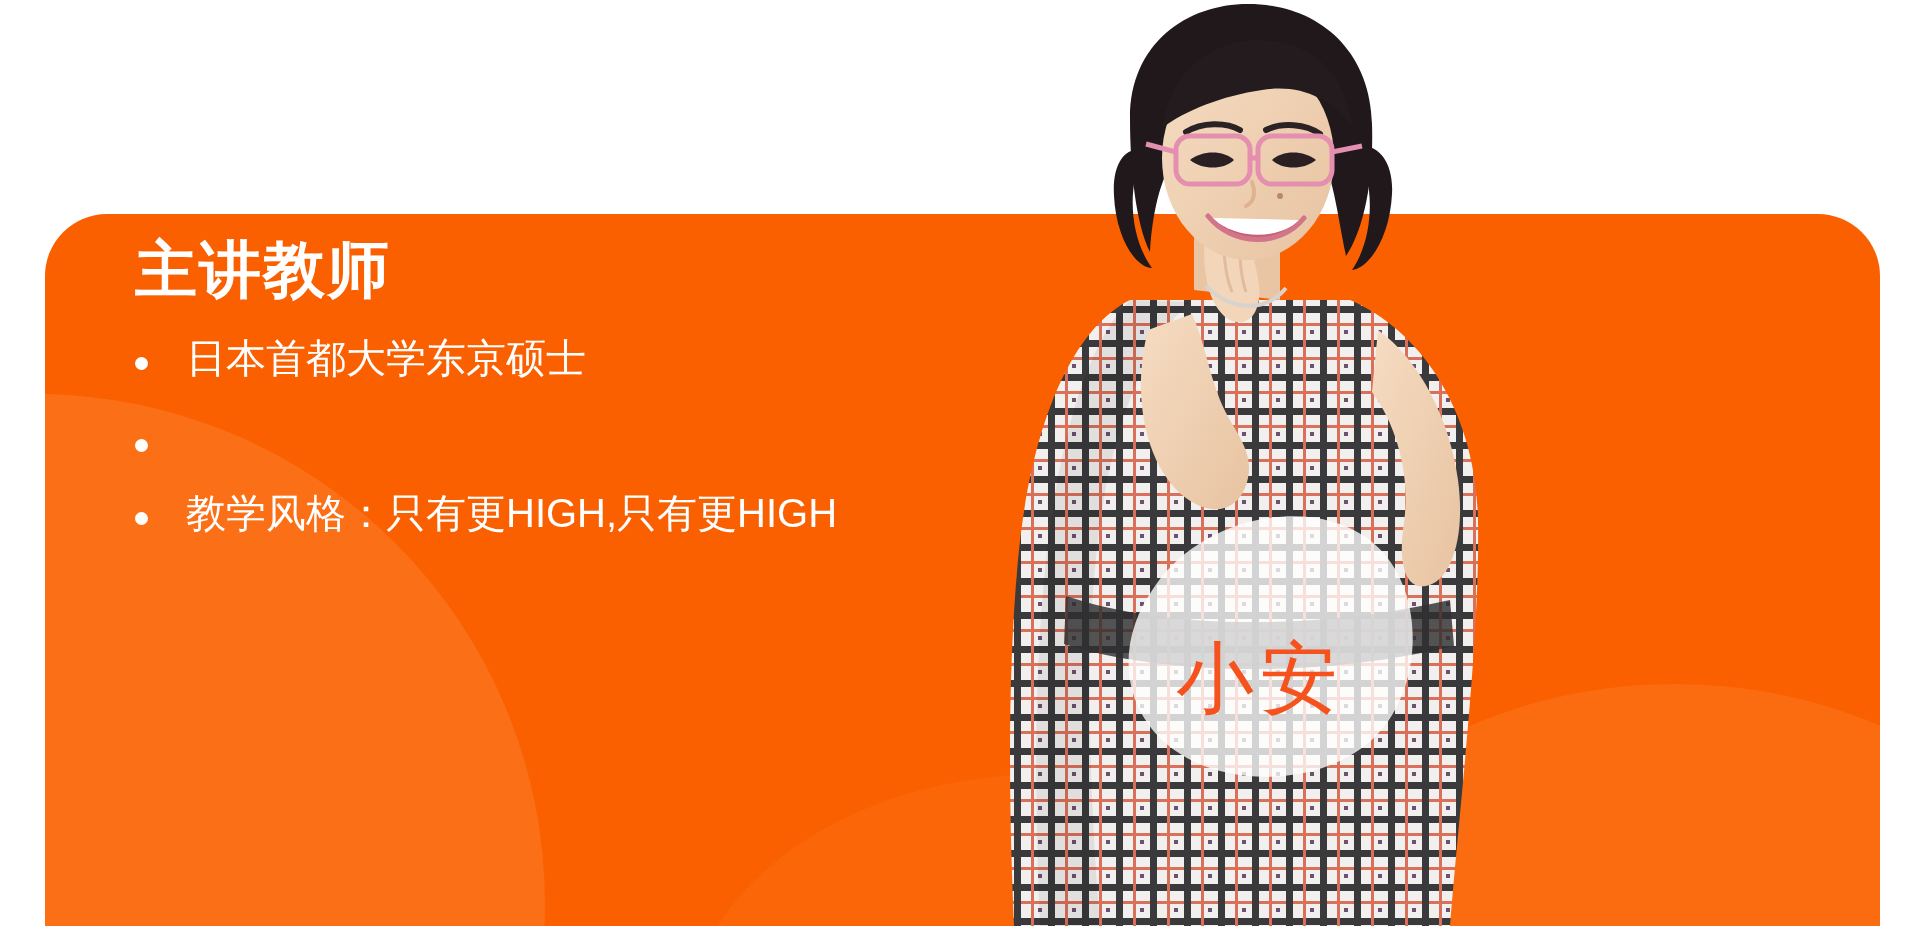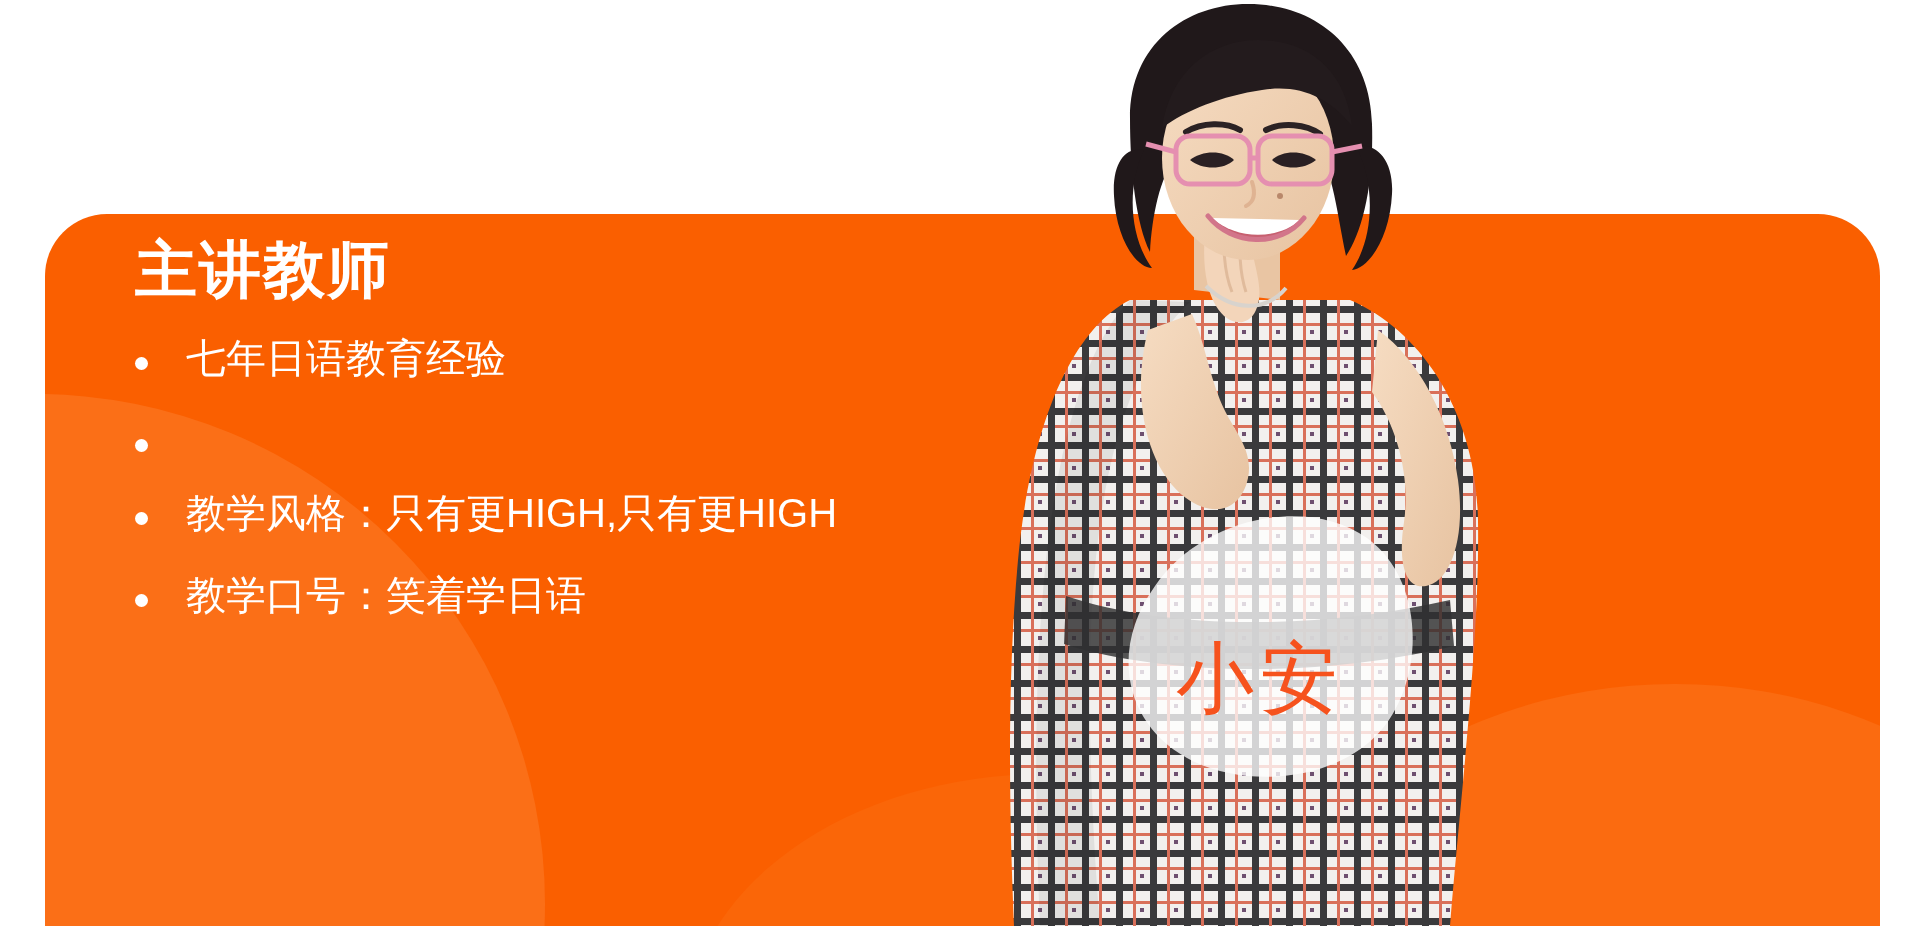--- a/index.html
+++ b/index.html
@@ -163,32 +163,28 @@
     <div class="blob blob-left"></div>
     <div class="blob blob-bottom-right"></div>
     <div class="blob blob-mid"></div>
 
     <div class="content">
       <h1 class="title">主讲教师</h1>
 
       <ul class="bullets">
         <li class="bullet">
           <span class="dot"></span>
-          <span class="bullet-text">七年日语教育经验</span>
+          <span class="bullet-text">日本首都大学东京硕士</span>
         </li>
         <li class="bullet">
           <span class="dot"></span>
         </li>
         <li class="bullet">
           <span class="dot"></span>
           <span class="bullet-text">教学风格：只有更HIGH,只有更HIGH</span>
-        </li>
-        <li class="bullet">
-          <span class="dot"></span>
-          <span class="bullet-text">教学口号：笑着学日语</span>
         </li>
       </ul>
     </div>
   </div>
 
   <div class="photo-wrap">
     <svg width="560" height="926" viewBox="0 0 560 926">
       <defs>
         <clipPath id="clipDressA">
           <path d="M150 300 C90 330 50 430 38 560 C26 690 30 830 34 926 L470 926 C480 800 500 640 498 520 C496 410 440 330 370 300 Z"></path>

